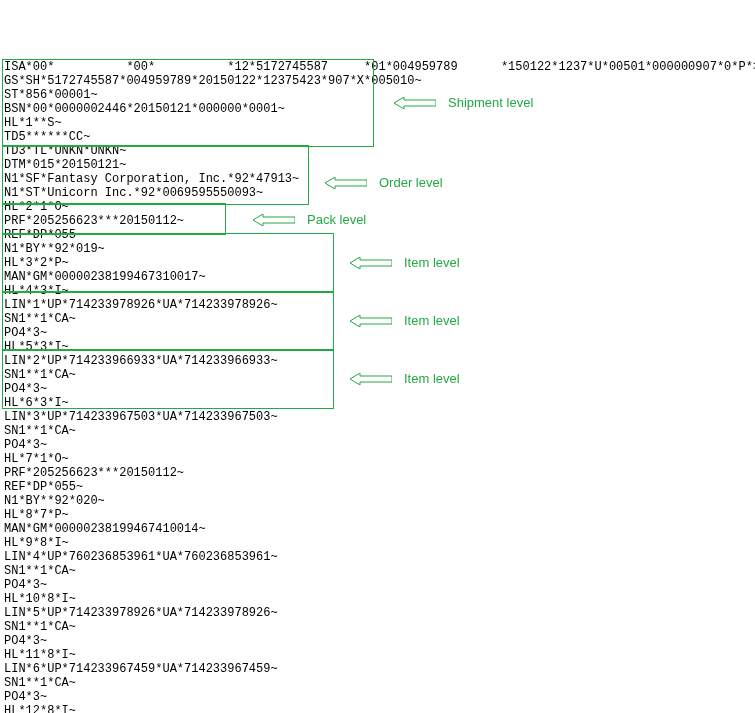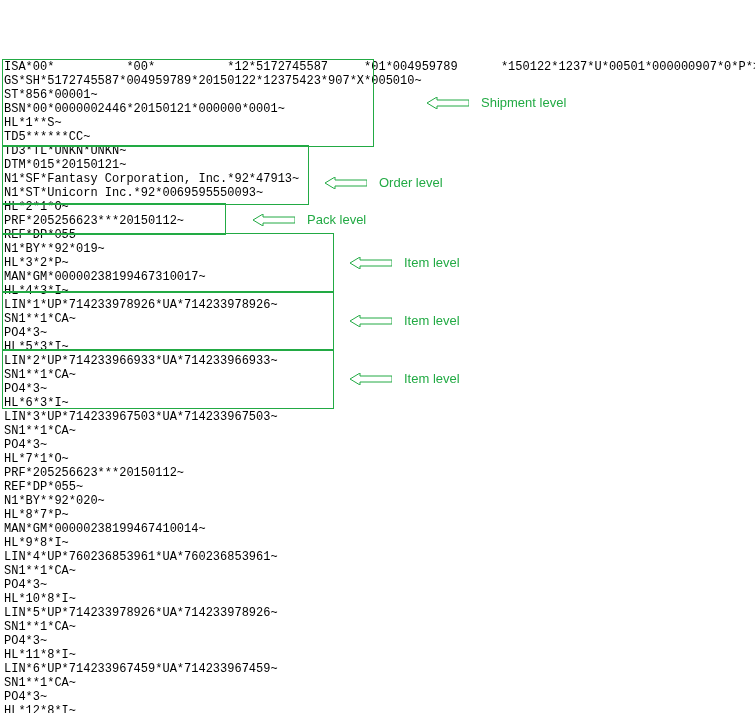--- a/index.html
+++ b/index.html
@@ -51,21 +51,21 @@
 
 
 <div class="box" style="left:2px; top:59px; width:370px; height:86px;"></div>
 <div class="box" style="left:2px; top:145px; width:305px; height:58px;"></div>
 <div class="box" style="left:2px; top:203px; width:222px; height:30px;"></div>
 <div class="box" style="left:2px; top:233px; width:330px; height:58px;"></div>
 <div class="box" style="left:2px; top:291px; width:330px; height:58px;"></div>
 <div class="box" style="left:2px; top:349px; width:330px; height:58px;"></div>
 
 
-<div class="arrow-group" style="left:427px; top:96px;">
+<div class="arrow-group" style="left:394px; top:96px;">
   <svg class="arrow" viewBox="0 0 42 12">
     <path d="M0 6 L10 0 L10 3 L42 3 L42 9 L10 9 L10 12 Z" fill="none" stroke="#22aa44" stroke-width="1"></path>
   </svg>
   <span class="label">Shipment level</span>
 </div>
 
 <div class="arrow-group" style="left:325px; top:176px;">
   <svg class="arrow" viewBox="0 0 42 12">
     <path d="M0 6 L10 0 L10 3 L42 3 L42 9 L10 9 L10 12 Z" fill="none" stroke="#22aa44" stroke-width="1"></path>
   </svg>

